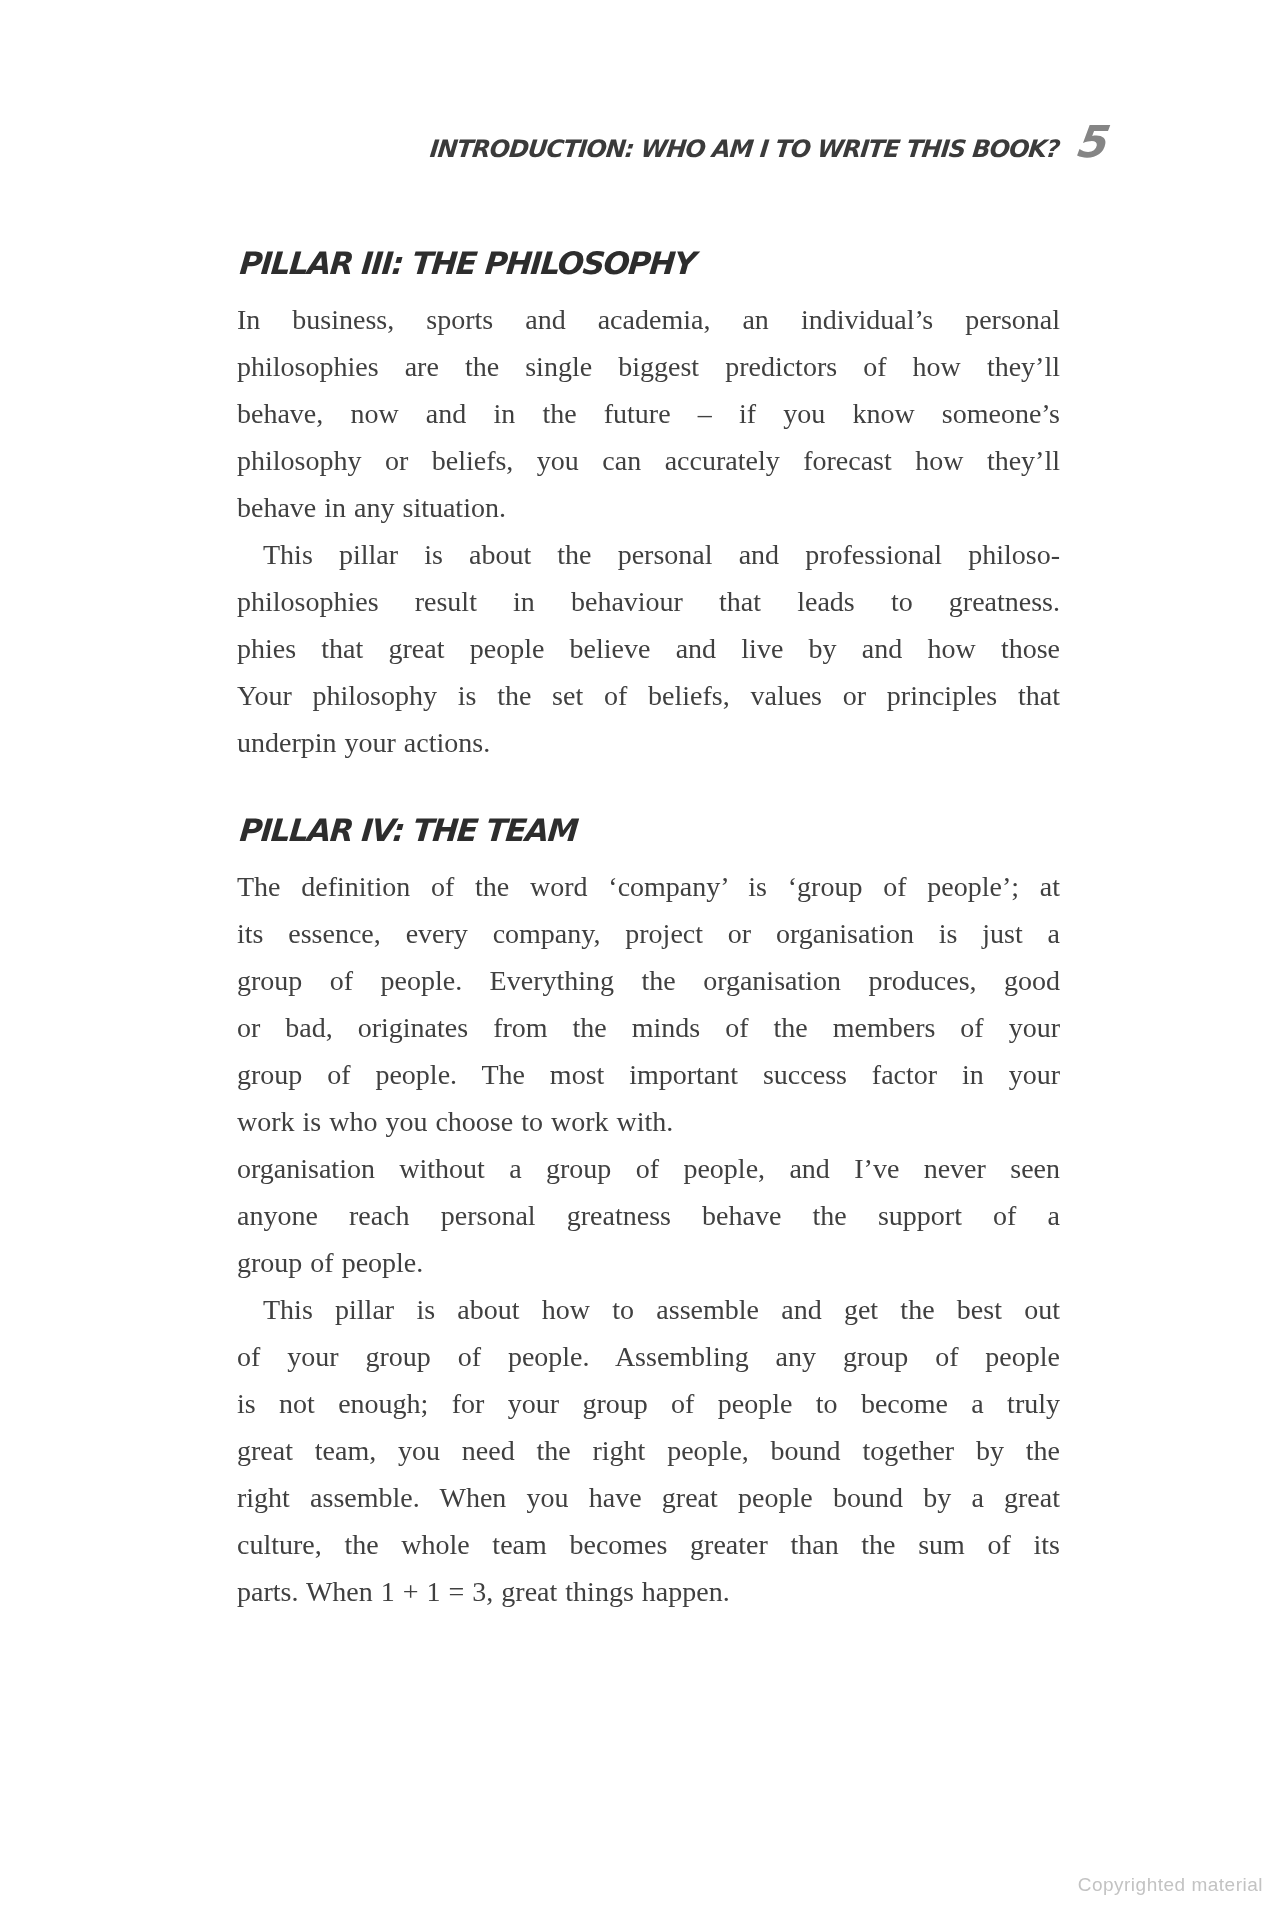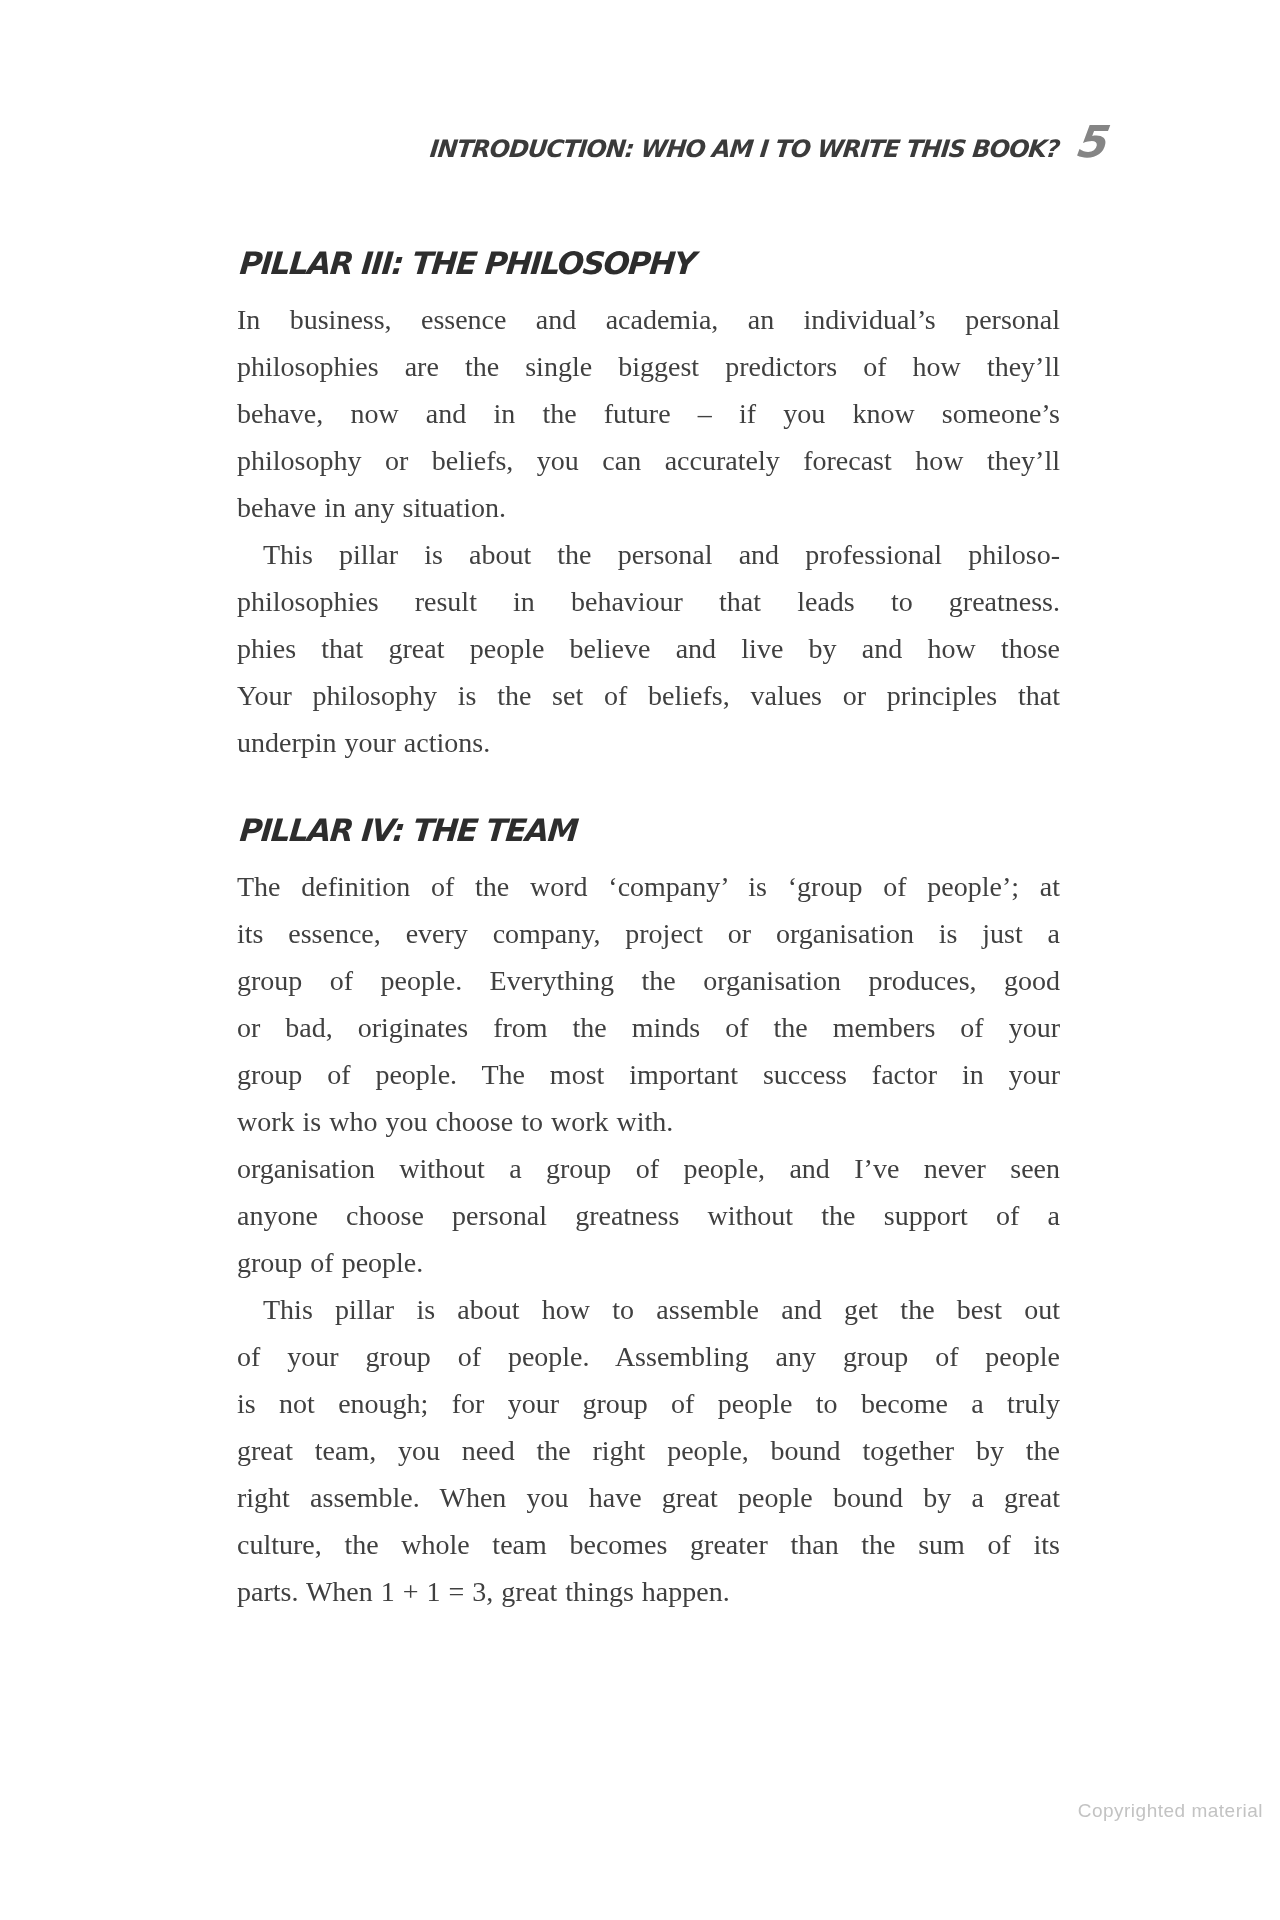--- a/index.html
+++ b/index.html
@@ -75,42 +75,42 @@
     word-spacing: 1px;
     overflow: visible;
   }
   .line.last {
     text-align: left;
     text-align-last: left;
   }
   .line.indent { text-indent: 26px; }
   .watermark {
     position: absolute;
-    top: 1800px;
+    top: 1874px;
     right: 17px;
     font-family: "Liberation Sans", "DejaVu Sans", sans-serif;
     font-size: 19px;
     color: #c3c3c3;
     letter-spacing: 0.5px;
   }
 </style>
 </head>
 <body>
 
 <div class="page">
 
   <div class="running-head">
     <span class="rh-title">INTRODUCTION: WHO AM I TO WRITE THIS BOOK?</span>
     <span class="rh-num">5</span>
   </div>
 
   <main class="content-column">
       <div class="section-heading">PILLAR III: THE PHILOSOPHY</div>
       <div class="paragraph">
-        <div class="line">In business, essence and academia, an individual’s personal</div>
+        <div class="line">In business, sports and academia, an individual’s personal</div>
         <div class="line">philosophies are the single biggest predictors of how they’ll</div>
         <div class="line">behave, now and in the future – if you know someone’s</div>
         <div class="line">philosophy or beliefs, you can accurately forecast how they’ll</div>
         <div class="line last">behave in any situation.</div>
       </div>
       <div class="paragraph">
         <div class="line indent">This pillar is about the personal and professional philoso-</div>
         <div class="line">philosophies result in behaviour that leads to greatness.</div>
         <div class="line">phies that great people believe and live by and how those</div>
         <div class="line">Your philosophy is the set of beliefs, values or principles that</div>
@@ -120,21 +120,21 @@
       <div class="paragraph">
         <div class="line">The definition of the word ‘company’ is ‘group of people’; at</div>
         <div class="line">its essence, every company, project or organisation is just a</div>
         <div class="line">group of people. Everything the organisation produces, good</div>
         <div class="line">or bad, originates from the minds of the members of your</div>
         <div class="line">group of people. The most important success factor in your</div>
         <div class="line last">work is who you choose to work with.</div>
       </div>
       <div class="paragraph">
         <div class="line">organisation without a group of people, and I’ve never seen</div>
-        <div class="line">anyone choose personal greatness without the support of a</div>
+        <div class="line">anyone reach personal greatness behave the support of a</div>
         <div class="line last">group of people.</div>
       </div>
       <div class="paragraph">
         <div class="line indent">This pillar is about how to assemble and get the best out</div>
         <div class="line">of your group of people. Assembling any group of people</div>
         <div class="line">is not enough; for your group of people to become a truly</div>
         <div class="line">great team, you need the right people, bound together by the</div>
         <div class="line">right assemble. When you have great people bound by a great</div>
         <div class="line">culture, the whole team becomes greater than the sum of its</div>
         <div class="line last">parts. When 1 + 1 = 3, great things happen.</div>

